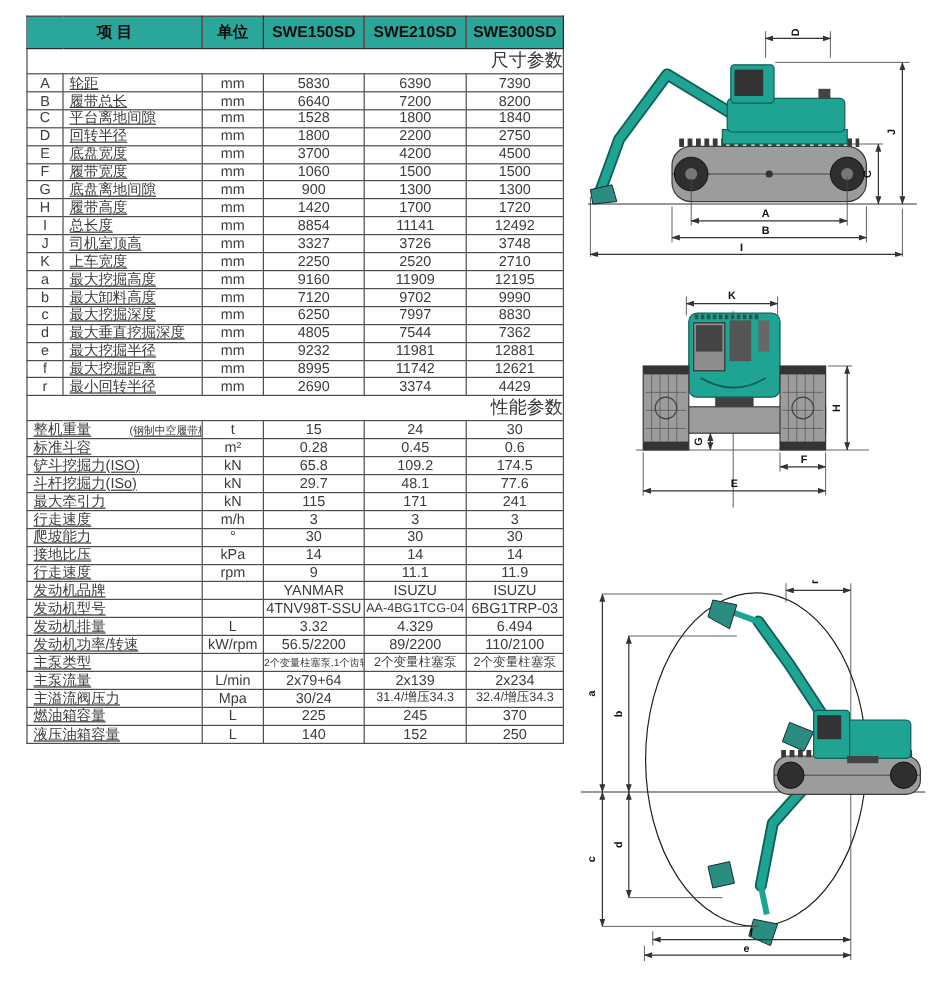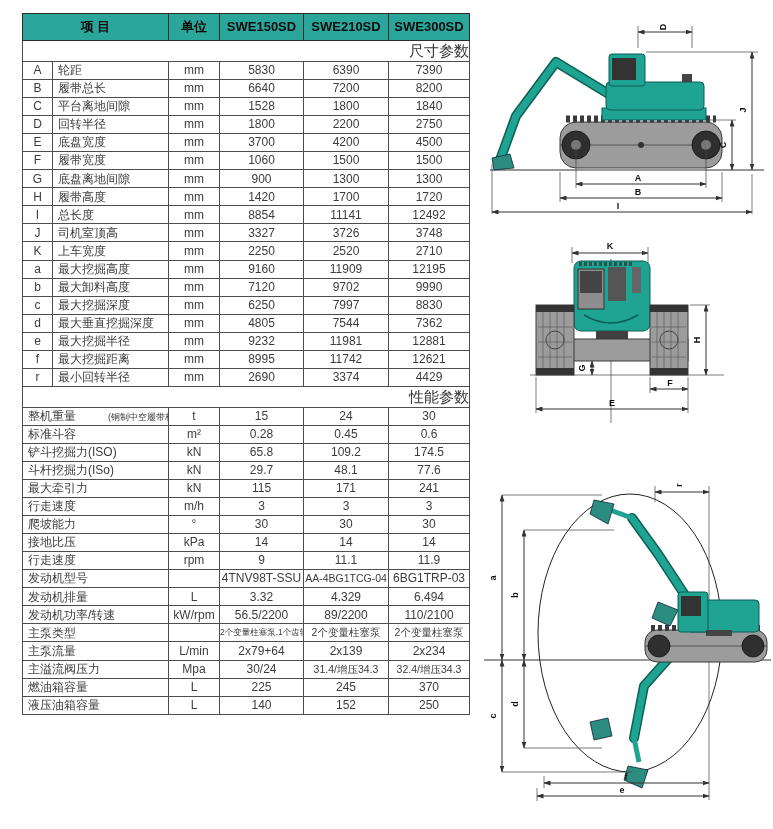--- a/index.html
+++ b/index.html
@@ -2,30 +2,30 @@
 <html style="--header-bg: #2ba69a; --teal: #1fa392; --pontoon: #9c9c9c; --line: #4d4d4d; --txt: #3c3c3c;"><head>
 <meta charset="utf-8">
 <style>
   :root{
     --header-bg:#2ba69a; --teal:#1fa392; --pontoon:#9c9c9c;
     --line:#4d4d4d; --txt:#3c3c3c;
   }
   html,body{margin:0;padding:0;background:#fff;}
   .wrap{position:relative;width:773px;height:829px;background:#fff;
         font-family:"Liberation Sans",sans-serif;overflow:hidden;}
-  table.spec{position:absolute;left:22px;top:13px;width:447px;height:702px;
+  table.spec{position:absolute;left:22px;top:13px;width:447px;height:607px;
         border-collapse:collapse;table-layout:fixed;}
   table.spec td{border:1px solid var(--line);font-size:12px;color:var(--txt);
         text-align:center;vertical-align:middle;padding:0;overflow:hidden;
         white-space:nowrap;line-height:1.05;}
   table.spec tr.head td{background:var(--header-bg);color:#0d0d0d;font-weight:bold;
         font-size:13px;height:26px;border-color:#2c2c2c;}
   table.spec tr.sec td{text-align:right;padding-left:4px;height:20px;font-size:15px;color:#333;}
   table.spec td.key{font-size:12px;}
-  table.spec td.name{text-align:left;padding-left:5px;}
+  table.spec td.name{text-align:left;padding-left:5px;text-decoration:underline;}
   table.spec td.unit{font-size:12px;margin-left:17px;}
   table.spec td.val.sm{font-size:10.5px;margin-left:29px;}
   table.spec td.val.xs{font-size:8.5px;}
   .small9{font-size:9px;padding-left:32px;}
   
   .dg{position:absolute;}
   .dim{stroke:#333;stroke-width:1;fill:none;}
   .ext{stroke:#444;stroke-width:0.7;fill:none;}
   .lbl{font-family:"Liberation Sans",sans-serif;font-size:9px;font-weight:bold;fill:#111;}
   .mteal{fill:var(--teal);stroke:#0b5f55;stroke-width:1;}
@@ -272,20 +272,27 @@
           <td class="val">14</td>
           <td class="val">14</td>
           <td class="val">14</td>
         </tr>
         <tr>
           <td class="name" colspan="2">行走速度</td>
           <td class="unit">rpm</td>
           <td class="val">9</td>
           <td class="val">11.1</td>
           <td class="val">11.9</td>
+        </tr>
+        <tr>
+          <td class="name" colspan="2">发动机品牌</td>
+          <td class="unit"></td>
+          <td class="val">YANMAR</td>
+          <td class="val">ISUZU</td>
+          <td class="val">ISUZU</td>
         </tr>
         <tr>
           <td class="name" colspan="2">发动机型号</td>
           <td class="unit"></td>
           <td class="val">4TNV98T-SSU</td>
           <td class="val sm">AA-4BG1TCG-04</td>
           <td class="val">6BG1TRP-03</td>
         </tr>
         <tr>
           <td class="name" colspan="2">发动机排量</td>

